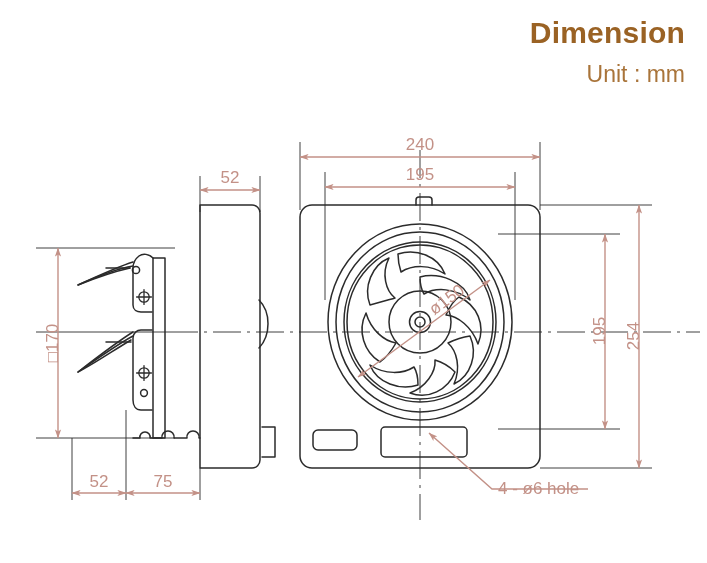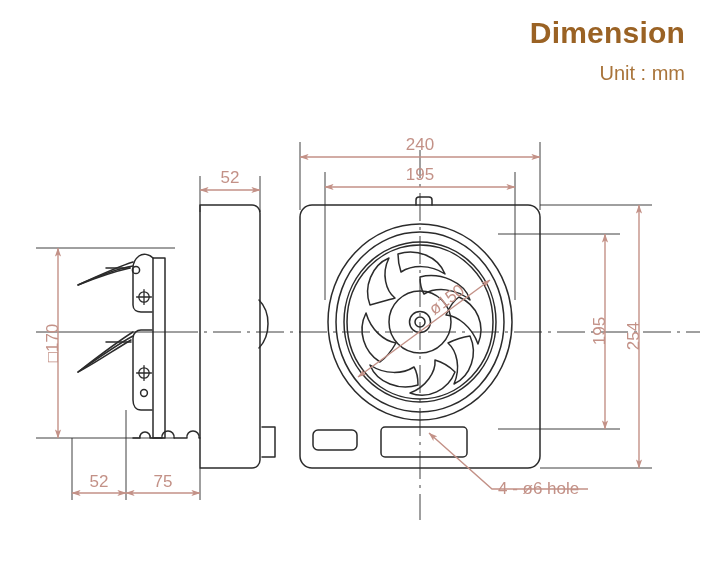--- a/index.html
+++ b/index.html
@@ -1,21 +1,21 @@
 <!DOCTYPE html>
 <html><head>
 <meta charset="utf-8">
 <style>
   html,body{margin:0;padding:0;background:#ffffff;}
   body{width:707px;height:563px;position:relative;overflow:hidden;
        font-family:"Liberation Sans","DejaVu Sans",sans-serif;}
   #root{position:absolute;inset:0;text-align:right;}
   .title{position:absolute;right:22px;top:18px;font-size:30px;font-weight:bold;
          color:#9a6224;letter-spacing:.2px;line-height:1;}
-  .unit{position:absolute;right:22px;top:63px;font-size:20px;color:#a9743a;
+  .unit{position:absolute;right:22px;top:63px;font-size:23px;color:#a9743a;
         line-height:1;font-weight:400;margin-left:44px;}
   svg{position:absolute;left:0;top:0;}
   text{font-family:"Liberation Sans","DejaVu Sans",sans-serif;}
 </style>
 </head>
 <body>
 
 <div id="root">
 
   <div class="title">Dimension</div>

